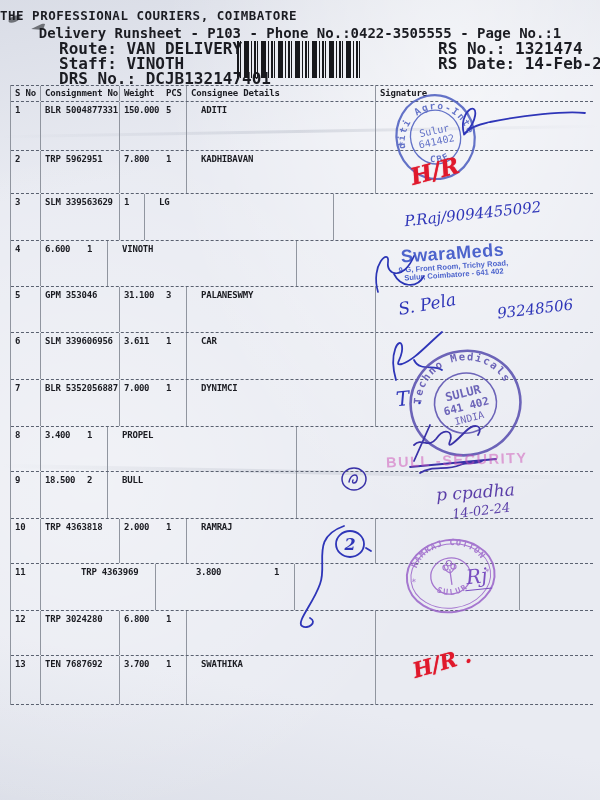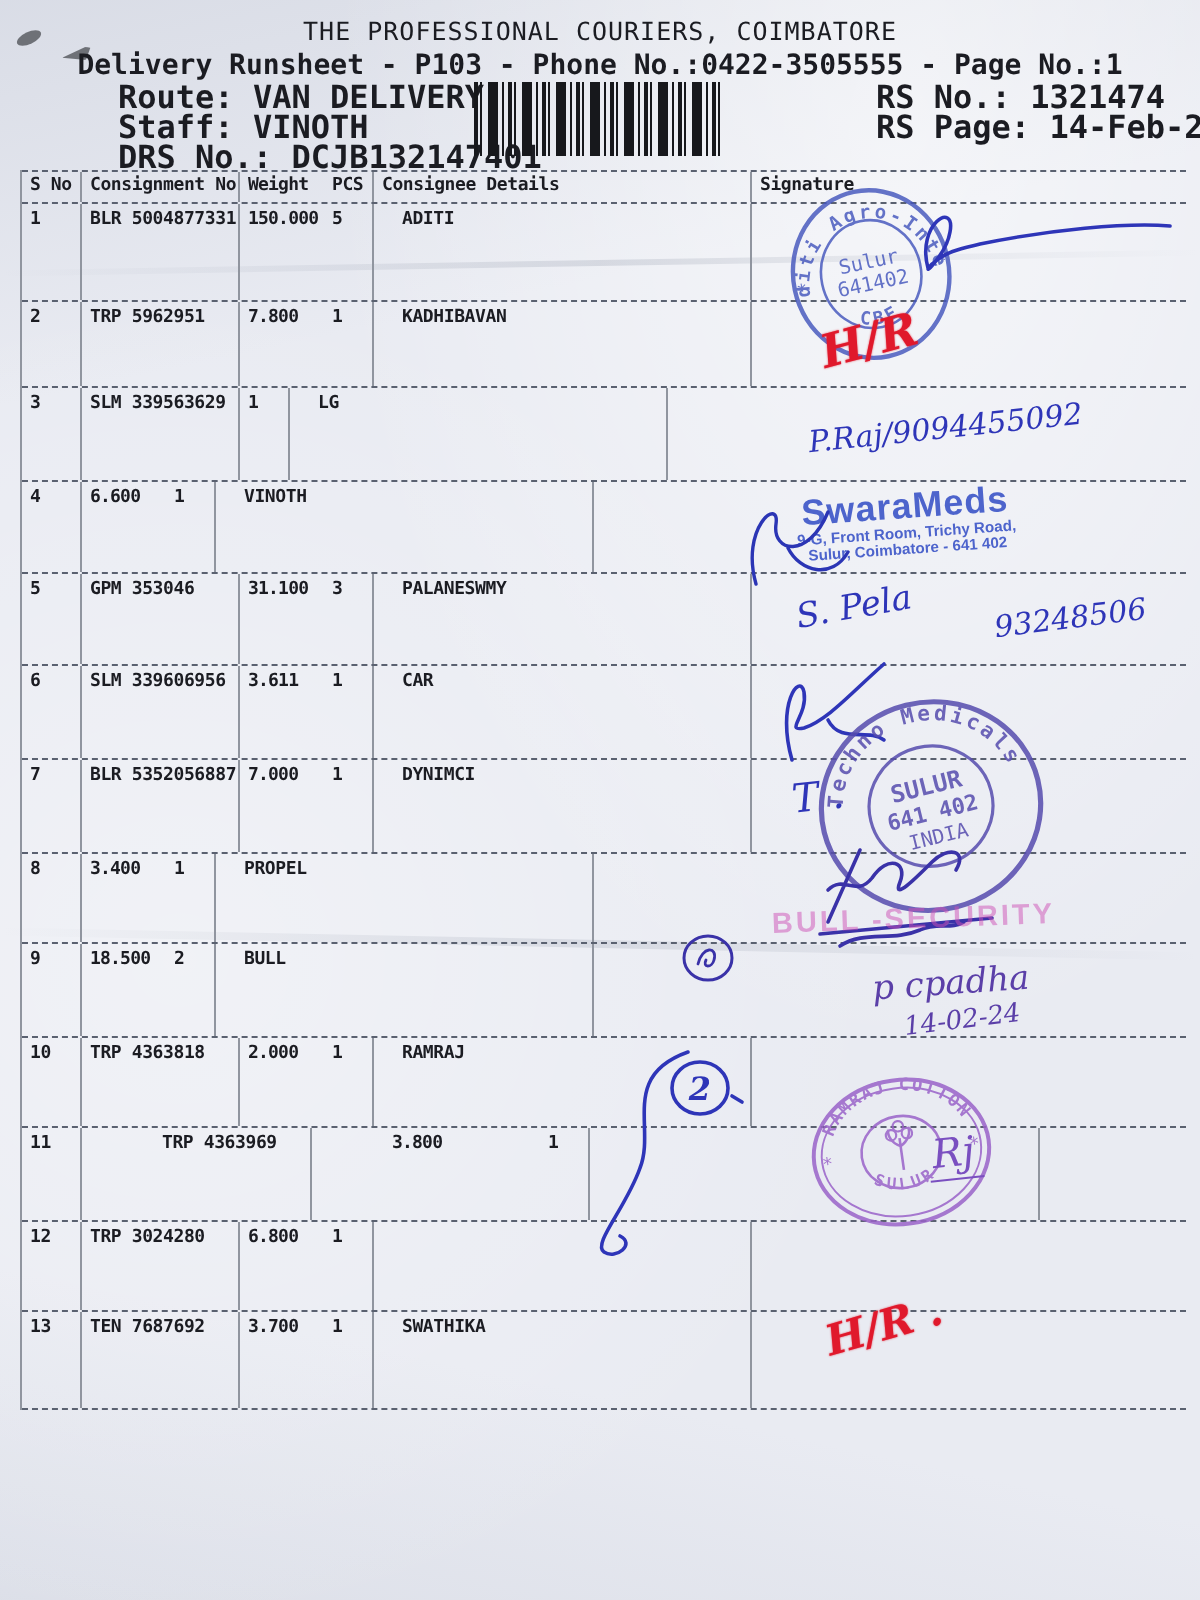--- a/index.html
+++ b/index.html
@@ -12,21 +12,21 @@
       linear-gradient(168deg, rgba(176,183,199,.28) 0%, transparent 22%),
       linear-gradient(12deg, rgba(176,183,199,.22) 0%, transparent 18%),
       #e9ebf2;
   }
   .crease1{position:absolute;left:0;top:130px;width:600px;height:3px;background:linear-gradient(90deg,transparent,rgba(140,148,165,.25),transparent);transform:rotate(-1deg);}
   .crease2{position:absolute;left:0;top:470px;width:600px;height:4px;background:linear-gradient(90deg,transparent,rgba(140,148,165,.22),transparent);transform:rotate(1.2deg);}
   .foldmark{position:absolute;background:#4a4c52;border-radius:50%;opacity:.75;}
   .fm1{left:8px;top:16px;width:13px;height:6px;transform:rotate(-25deg);}
   .fm2{left:31px;top:24px;width:16px;height:7px;transform:rotate(-15deg);clip-path:polygon(0 40%,100% 0,70% 100%);}
 
-  .hdr-title{position:absolute;left:0;top:8px;width:600px;text-align:center;font-size:12.5px;font-weight:normal;letter-spacing:.5px;}
+  .hdr-title{position:absolute;left:0;top:8px;width:600px;text-align:left;font-size:12.5px;font-weight:bold;letter-spacing:.5px;}
   .hdr-sub{position:absolute;left:0;top:25px;width:600px;text-align:center;font-size:14px;font-weight:bold;}
   .info{position:absolute;font-size:16px;font-weight:bold;line-height:14.5px;white-space:nowrap;margin-left:45px;}
   .info-left{left:14px;top:42px;}
   .info-left .drs{margin-top:1px;}
   .info-right{left:393px;top:42px;}
   .barcode{
     position:absolute;left:237px;top:41px;width:124px;height:37px;
     background:repeating-linear-gradient(90deg,
       #17181c 0px,#17181c 2px,transparent 2px,transparent 3px,
       #17181c 3px,#17181c 4px,transparent 4px,transparent 7px,
@@ -74,21 +74,21 @@
   <div class="info info-left">
     <div><span>Route:</span> <span>VAN DELIVERY</span></div>
     <div><span>Staff:</span> <span>VINOTH</span></div>
     <div class="drs"><span>DRS No.:</span> <span>DCJB132147401</span></div>
   </div>
 
   <div class="barcode"></div>
 
   <div class="info info-right">
     <div><span>RS No.:</span> <span>1321474</span></div>
-    <div><span>RS Page:</span> <span>14-Feb-2024</span></div>
+    <div><span>RS Date:</span> <span>14-Feb-2024</span></div>
   </div>
 
   <div class="rtable">
     <div class="trow thead">
       <div class="c c-sno">S No</div>
       <div class="c c-con">Consignment No</div>
       <div class="c c-wt">Weight</div>
       <div class="c c-pcs">PCS</div>
       <div class="c c-cons">Consignee Details</div>
       <div class="c c-sig">Signature</div>

